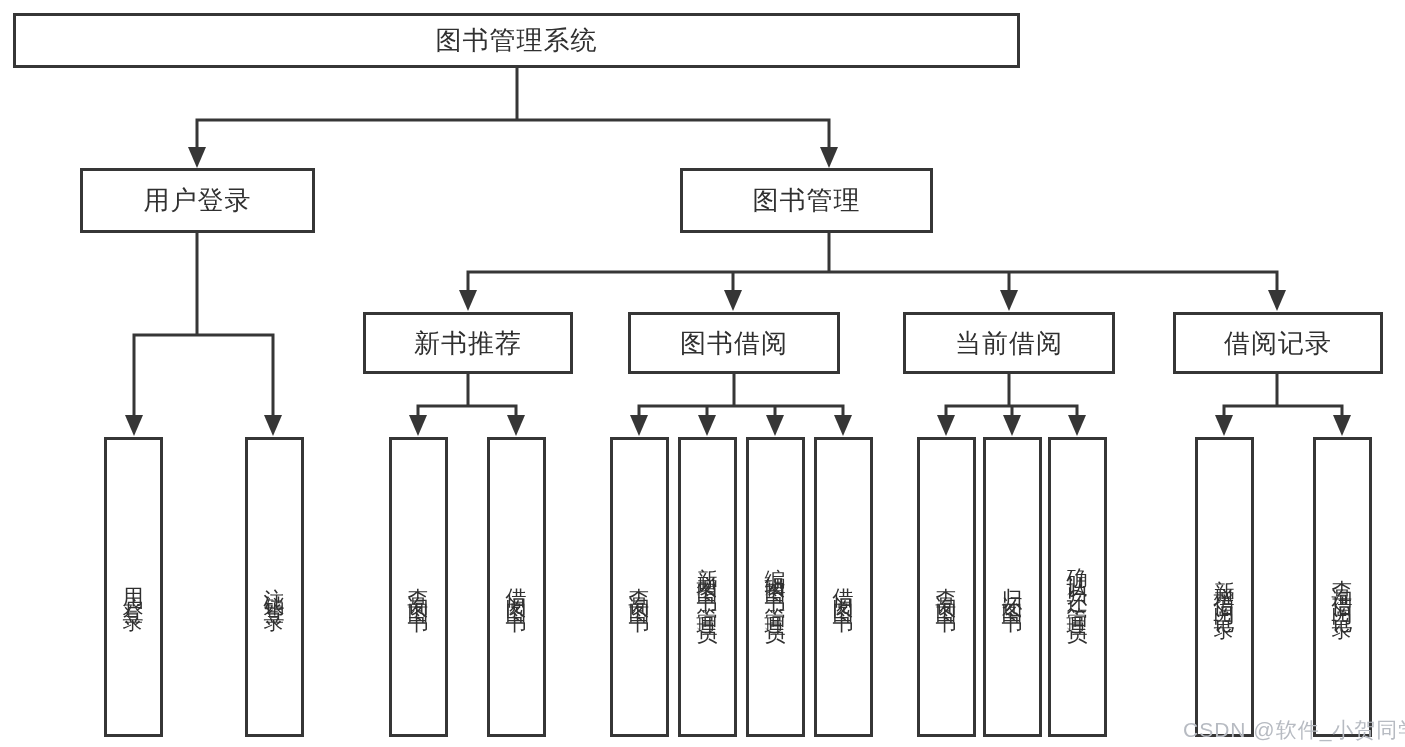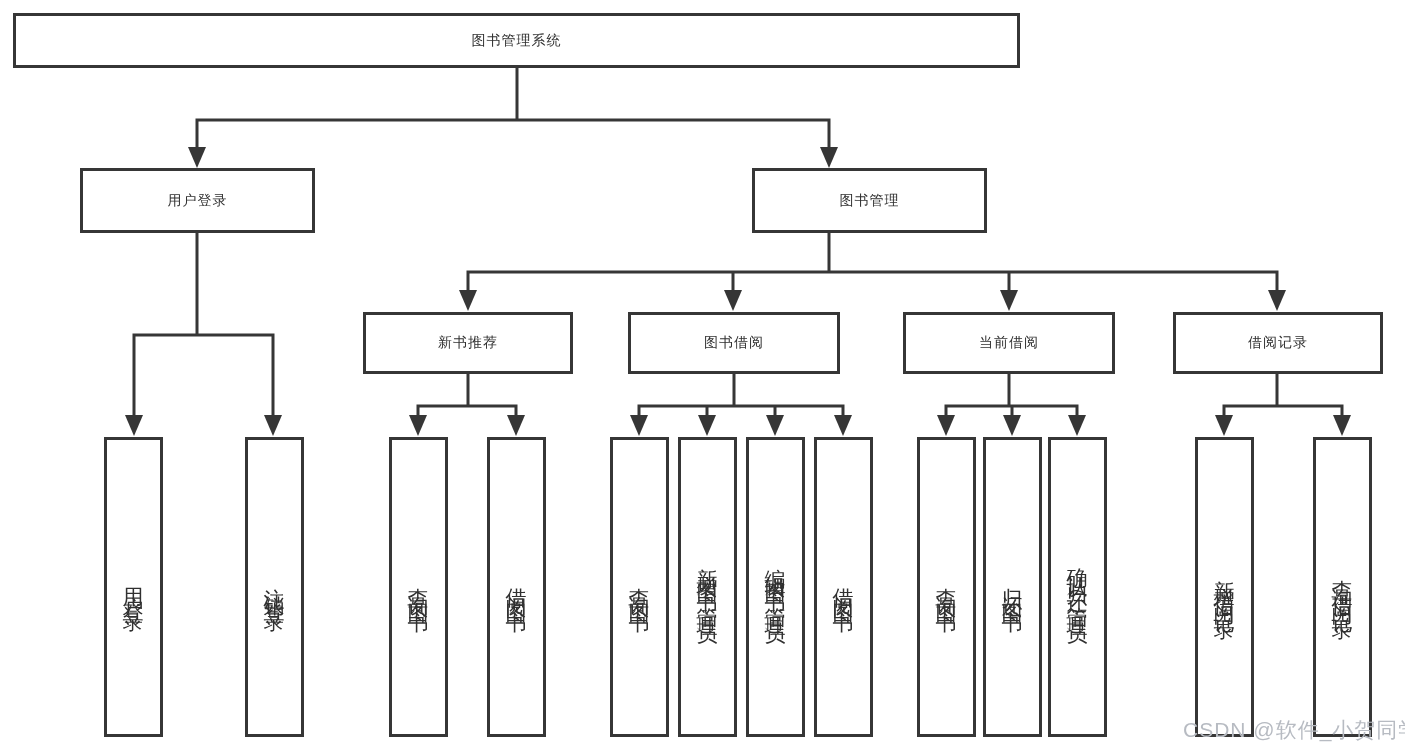--- a/index.html
+++ b/index.html
@@ -25,21 +25,21 @@
   }
   .hbox {
     position: absolute;
     box-sizing: border-box;
     border: 3px solid #363636;
     background: #ffffff;
     display: flex;
     align-items: center;
     justify-content: center;
     color: #303030;
-    font-size: 14px;
+    font-size: 26px;
     letter-spacing: 1px;
     z-index: 2;
   }
   .vbox {
     position: absolute;
     box-sizing: border-box;
     border: 3px solid #363636;
     background: #ffffff;
     display: flex;
     align-items: center;
@@ -114,21 +114,21 @@
     </g>
   </svg>
 
   <div class="hbox" style="left:13px; top:13px; width:1007px; height:55px;">
     <span>图书管理系统</span>
   </div>
 
   <div class="hbox" style="left:80px; top:168px; width:235px; height:65px;">
     <span>用户登录</span>
   </div>
-  <div class="hbox" style="left:752px; top:168px; width:235px; height:65px;">
+  <div class="hbox" style="left:680px; top:168px; width:253px; height:65px;">
     <span>图书管理</span>
   </div>
 
   <div class="hbox" style="left:363px; top:312px; width:210px; height:62px;text-align:center;">
     <span>新书推荐</span>
   </div>
   <div class="hbox" style="left:628px; top:312px; width:212px; height:62px;">
     <span>图书借阅</span>
   </div>
   <div class="hbox" style="left:903px; top:312px; width:212px; height:62px;">

